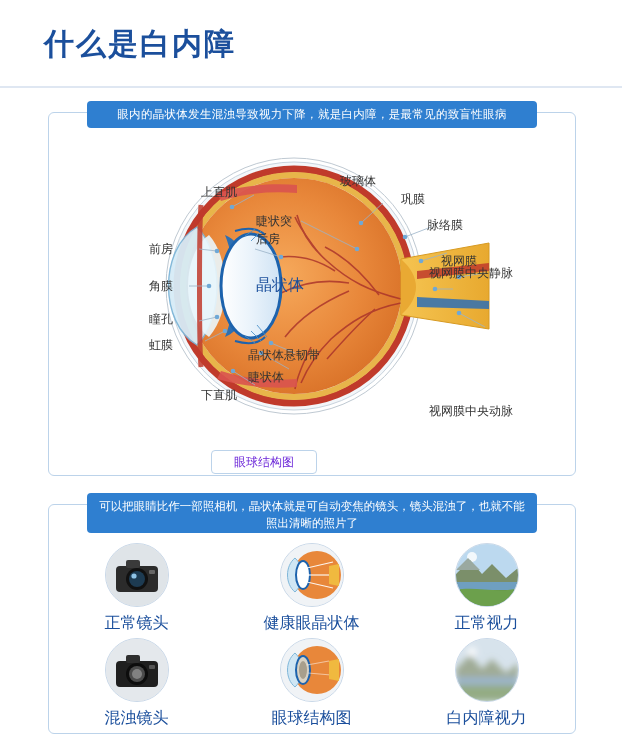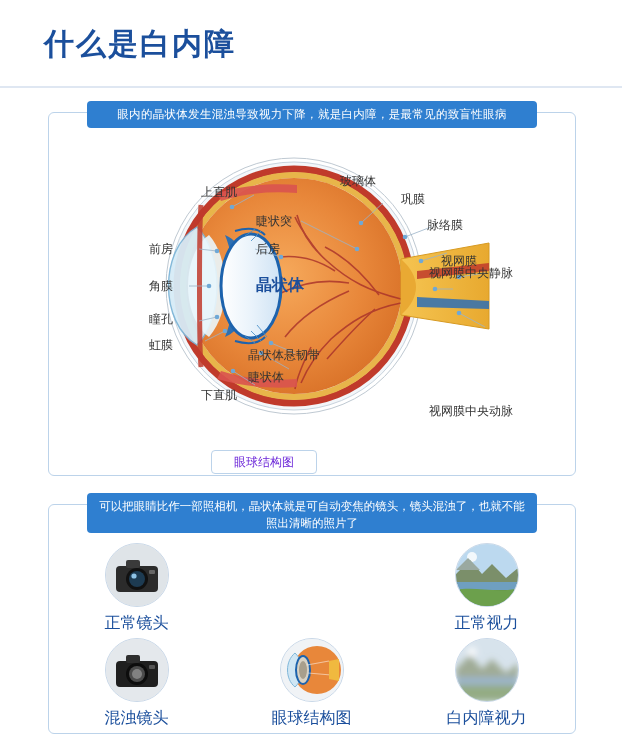--- a/index.html
+++ b/index.html
@@ -82,21 +82,21 @@
   .eye-svg { display: block; }
 
   .lbl {
     position: absolute;
     font-size: 12px;
     color: #333333;
     white-space: nowrap;
   }
   .lbl.big {
     font-size: 16px;
-    font-weight: bold;
+    font-weight: normal;
     color: #1b4f9c;
   }
 
   
   #eye-caption {
     position: absolute;
     left: 211px;
     top: 450px;
     width: 104px;
     height: 22px;
@@ -281,21 +281,21 @@
           <circle cx="184" cy="240" r="2.3"></circle>
         </g>
       </svg>
 
       <div class="lbl" style="left:152px; top:53px;">上直肌</div>
       <div class="lbl" style="left:291px; top:42px;">玻璃体</div>
       <div class="lbl" style="left:352px; top:60px;">巩膜</div>
       <div class="lbl" style="left:378px; top:86px;">脉络膜</div>
       <div class="lbl" style="left:207px; top:82px;">睫状突</div>
       <div class="lbl" style="left:392px; top:122px;">视网膜</div>
-      <div class="lbl" style="left:207px; top:110px;">后房</div>
+      <div class="lbl" style="left:207px; top:100px;">后房</div>
       <div class="lbl" style="left:100px; top:110px;">前房</div>
       <div class="lbl big" style="left:207px; top:144px;">晶状体</div>
       <div class="lbl" style="left:100px; top:147px;">角膜</div>
       <div class="lbl" style="left:380px; top:134px;">视网膜中央静脉</div>
       <div class="lbl" style="left:100px; top:180px;">瞳孔</div>
       <div class="lbl" style="left:100px; top:206px;">虹膜</div>
       <div class="lbl" style="left:199px; top:216px;">晶状体悬韧带</div>
       <div class="lbl" style="left:199px; top:238px;">睫状体</div>
       <div class="lbl" style="left:380px; top:272px;text-align:center;">视网膜中央动脉</div>
       <div class="lbl" style="left:152px; top:256px;">下直肌</div>
@@ -320,20 +320,37 @@
               <rect x="20" y="16" width="14" height="8" rx="2" fill="#3a3a3a"></rect>
               <circle cx="31" cy="35" r="11" fill="#111"></circle>
               <circle cx="31" cy="35" r="8" fill="#1d3b52"></circle>
               <circle cx="28" cy="32" r="2.6" fill="#8fc3e6"></circle>
               <rect x="43" y="26" width="6" height="4" rx="1" fill="#666"></rect>
             </svg>
           </div>
           <div class="cam-label">正常镜头</div>
         </div>
 
+        <div class="cam-cell" style="left:175px;">
+          <div class="thumb">
+            <svg width="62" height="62" viewBox="0 0 62 62">
+              <rect width="62" height="62" fill="#f0f3f6"></rect>
+              <circle cx="36" cy="31" r="24" fill="#e8873a"></circle>
+              <path d="M14 14 C 4 22, 4 40, 14 48 C 20 42, 22 36, 22 31 C 22 26, 20 20, 14 14 Z" fill="#cfe6f4" stroke="#7fb6d8" stroke-width="1"></path>
+              <ellipse cx="22" cy="31" rx="7" ry="14" fill="#ffffff" stroke="#1d63ad" stroke-width="2"></ellipse>
+              <g stroke="#ffffff" stroke-width="1.2" opacity="0.9">
+                <path d="M26 24 L 52 18"></path>
+                  <path d="M27 31 L 54 31"></path>
+                  <path d="M26 38 L 52 44"></path>
+              </g>
+              <path d="M48 22 L 58 20 L 58 42 L 48 40 Z" fill="#f0b93f"></path>
+            </svg>
+          </div>
+          <div class="cam-label">健康眼晶状体</div>
+        </div>
 
         <div class="cam-cell" style="left:350px;">
           <div class="thumb">
             <svg width="62" height="62" viewBox="0 0 62 62">
               <rect width="62" height="62" fill="#bcd9ef"></rect>
               <circle cx="16" cy="13" r="5" fill="#ffffff" opacity="0.8"></circle>
               <path d="M0 30 L 14 16 L 26 30 L 36 20 L 50 34 L 62 24 L 62 40 L 0 40 Z" fill="#7b8f6a"></path>
               <path d="M0 26 L 12 14 L 24 26 Z" fill="#9aa9a0"></path>
               <rect x="0" y="38" width="62" height="10" fill="#6f9fc0"></rect>
               <rect x="0" y="46" width="62" height="16" fill="#5f8c46"></rect>

